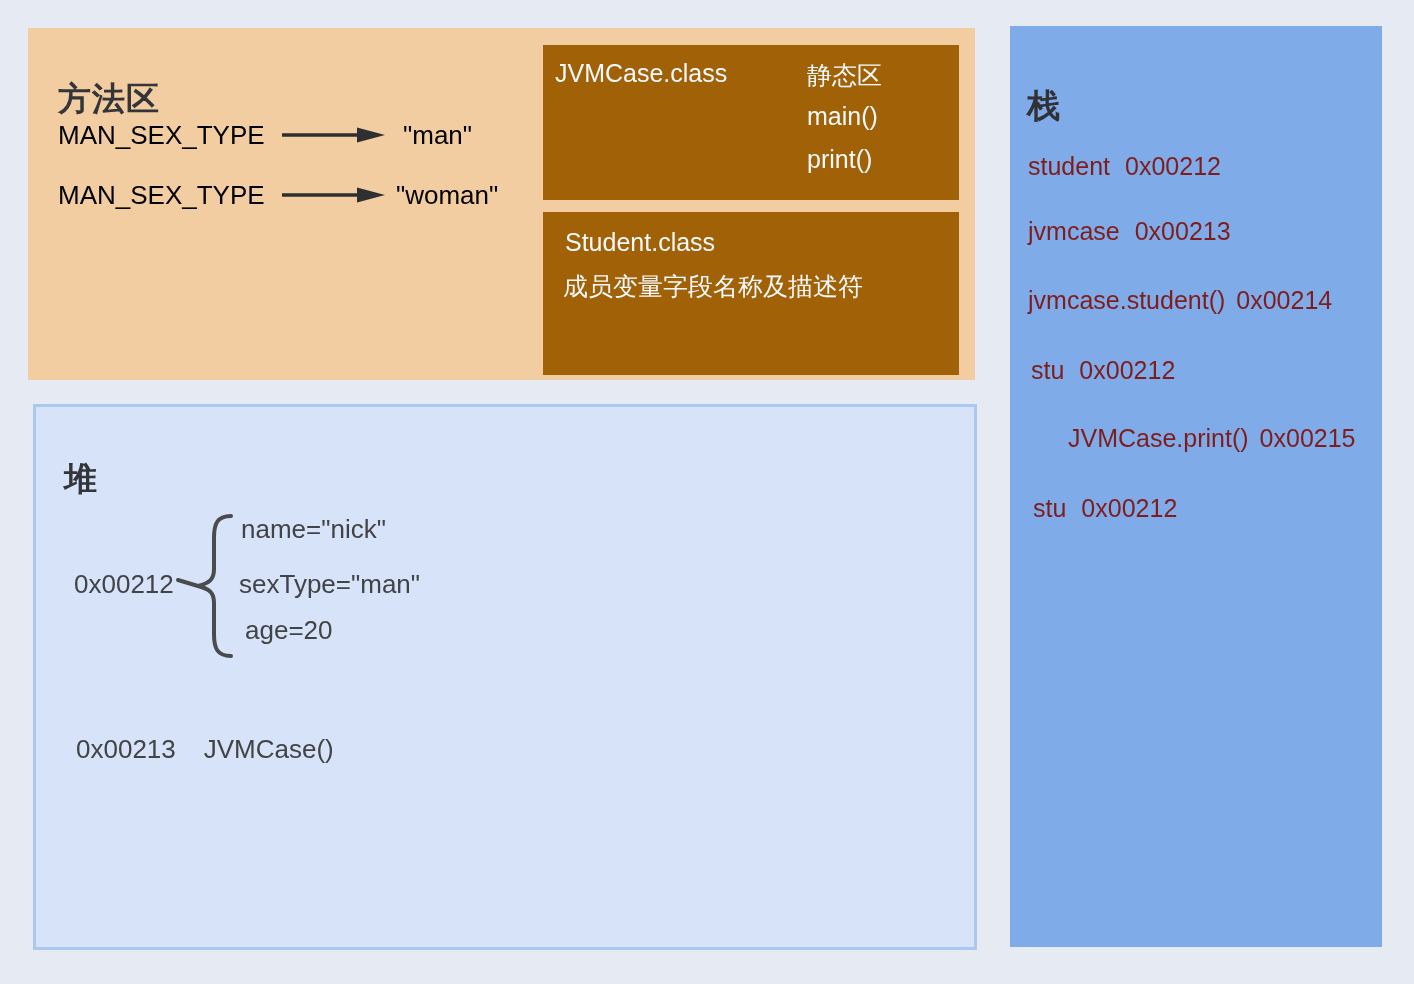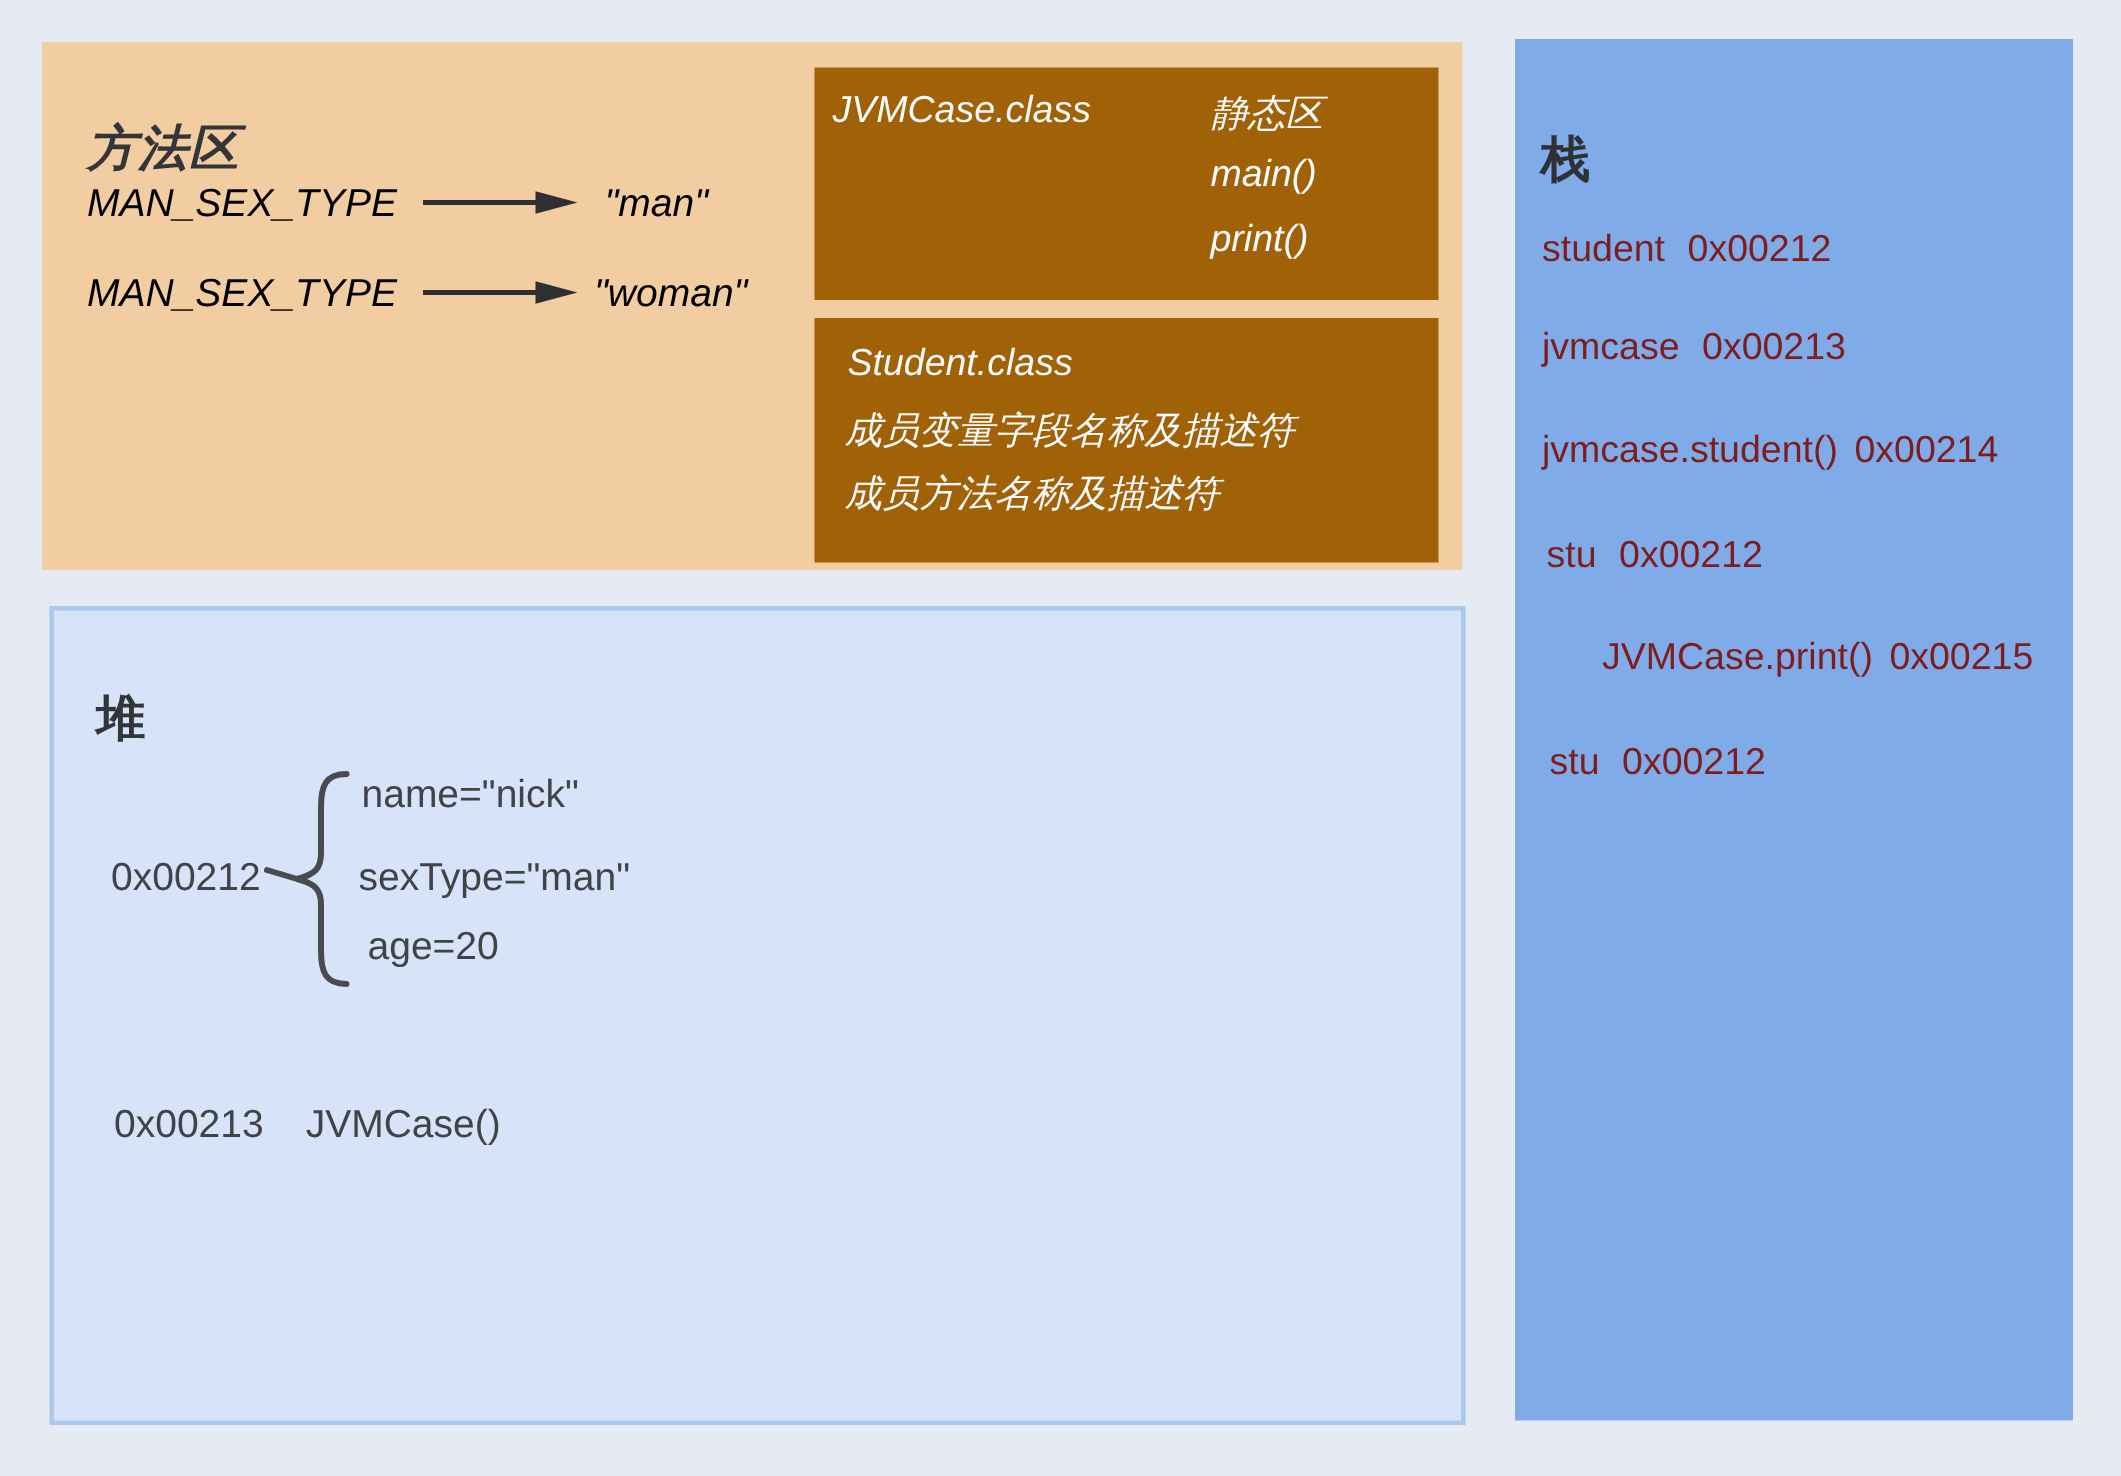--- a/index.html
+++ b/index.html
@@ -14,21 +14,20 @@
     background: #e6eaf2;
     overflow: hidden;
   }
   .panel { position: absolute; box-sizing: border-box; }
 
   
   .method-area {
     left: 28px; top: 28px;
     width: 947px; height: 352px;
     background: #f2cda1;
-    font-style: italic;
   }
   .panel-title {
     position: absolute;
     font-size: 33px;
     font-weight: 700;
     color: #343539;
     letter-spacing: 1px;
     white-space: nowrap;
   }
   .method-area .panel-title { left: 30px; top: 22px; }
@@ -153,21 +152,20 @@
       <div class="static-col">
         <span class="s0">静态区</span>
         <span class="s1">main()</span>
         <span class="s2">print()</span>
       </div>
     </div>
 
     <div class="class-box student-box">
       <span class="box-title">Student.class</span>
       <span class="line l0">成员变量字段名称及描述符</span>
-      <span class="line l1">成员方法名称及描述符</span>
     </div>
   </section>
 
   <section class="panel heap">
     <h2 class="panel-title">堆</h2>
 
     <span class="heap-text obj-address">0x00212</span>
 
     <svg class="brace-svg" width="60" height="150" viewBox="0 0 60 150">
       <path d="M 56 5 C 42 5 39 13 39 27 L 39 58 C 39 68 35 72 23 75

